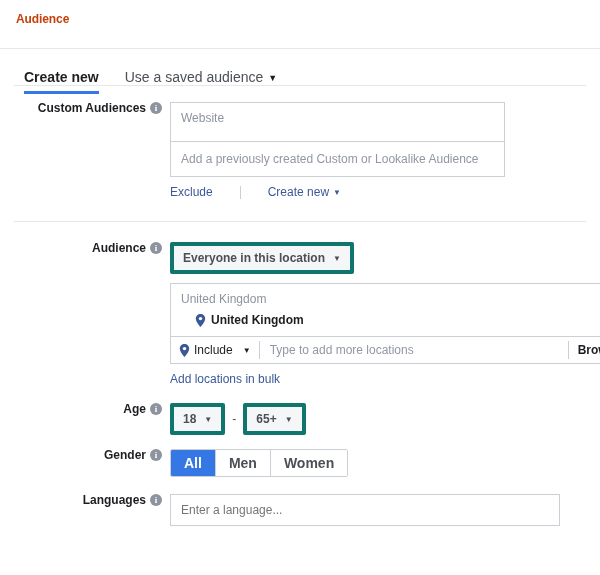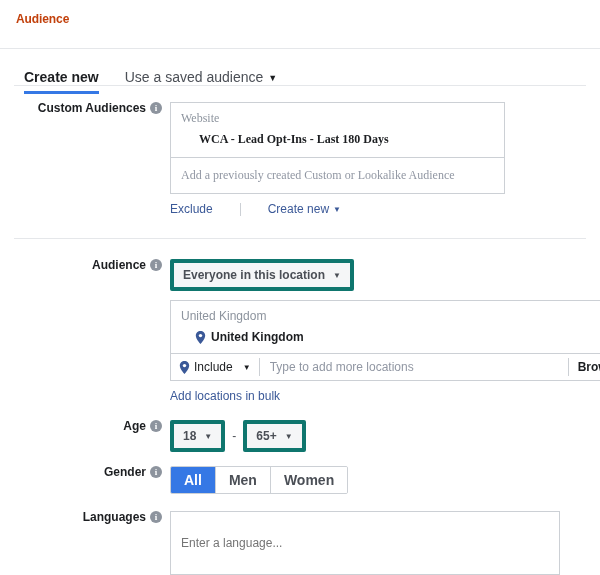--- a/index.html
+++ b/index.html
@@ -112,21 +112,21 @@
     flex: none;
   }
 
   
   .ca-wrap { padding-top: 16px; }
   .token-box {
     border: 1px solid #ccd0d5;
     background: #ffffff;
     box-sizing: border-box;
   }
-  .ca-box { width: 335px; font-family: Liberation Serif, serif; }
+  .ca-box { width: 335px; }
   .ca-selected {
     padding: 8px 10px 10px 10px;
   }
   .ca-group-title {
     font-size: 12px;
     color: #8d949e;
     padding-bottom: 6px;
   }
   .ca-item {
     font-size: 12px;
@@ -295,21 +295,21 @@
   }
 
   
   .lang-wrap { padding-top: 17px; }
   .lang-input {
     width: 390px;
     border: 1px solid #ccd0d5;
     background: #ffffff;
     font-size: 12px;
     color: #000000;
-    padding: 24px 10px;
+    padding: 8px 10px;
     box-sizing: border-box;
   }
 </style>
 </head>
 <body>
 
 <div class="page-title">Audience</div>
 <div class="top-rule"></div>
 
 <div class="tabs">
@@ -324,21 +324,20 @@
 
 <div class="row ca-wrap">
   <div class="row-label">
     <span>Custom Audiences</span>
     <span class="info-icon">i</span>
   </div>
   <div class="row-field">
     <div class="token-box ca-box">
       <div class="ca-selected">
         <div class="ca-group-title">Website</div>
-        <div class="ca-item">WCA - Lead Opt-Ins - Last 180 Days</div>
       </div>
       <div class="ca-input">Add a previously created Custom or Lookalike Audience</div>
     </div>
     <div class="link-row">
       <span class="blue-link">Exclude</span>
       <span class="link-sep"></span>
       <span class="blue-link"><span>Create new</span><span class="caret">▼</span></span>
     </div>
   </div>
 </div>

